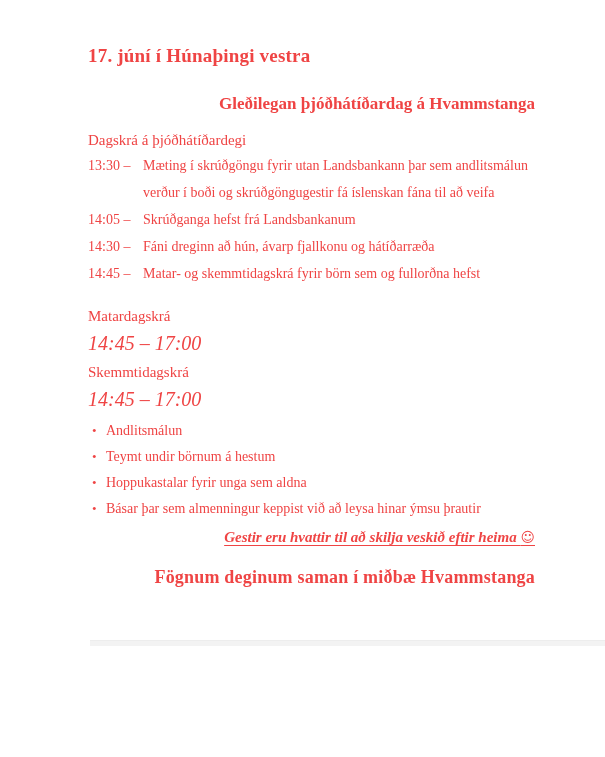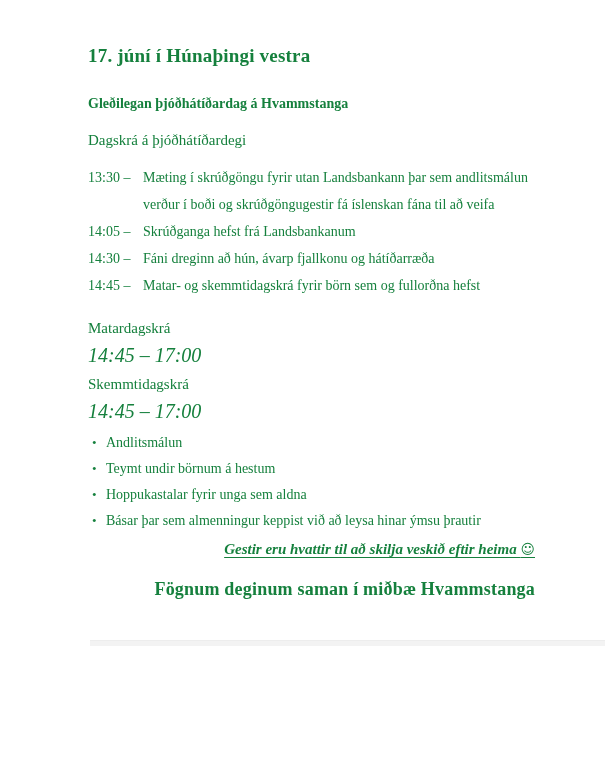--- a/index.html
+++ b/index.html
@@ -4,45 +4,46 @@
 <style>
   * { margin: 0; padding: 0; box-sizing: border-box; }
   html, body { background: #ffffff; }
   .page {
     position: relative;
     width: 605px;
     height: 646px;
     background: #ffffff;
     overflow: hidden;
     font-family: "Liberation Serif", "DejaVu Serif", serif;
-    color: #15803d;
+    color: #ef4444;
   }
   .content {
     padding: 44px 70px 0 88px;
   }
   .doc-title {
     font-size: 19px;
     line-height: 24px;
     font-weight: bold;
     letter-spacing: 0.2px;
   }
   .greeting {
     margin-top: 26px;
-    font-size: 14px;
+    font-size: 17px;
     line-height: 19px;
     font-weight: bold;
+    text-align: right;
   }
   .program-heading {
     margin-top: 17px;
     font-size: 15px;
     line-height: 20px;
     font-weight: normal;
   }
   .timeline {
-    margin-top: 14px;
+    margin-top: 2px;
   }
   .t-row {
     display: flex;
     font-size: 14px;
     line-height: 27px;
   }
   .t-label {
     flex: 0 0 55px;
     white-space: nowrap;
   }

